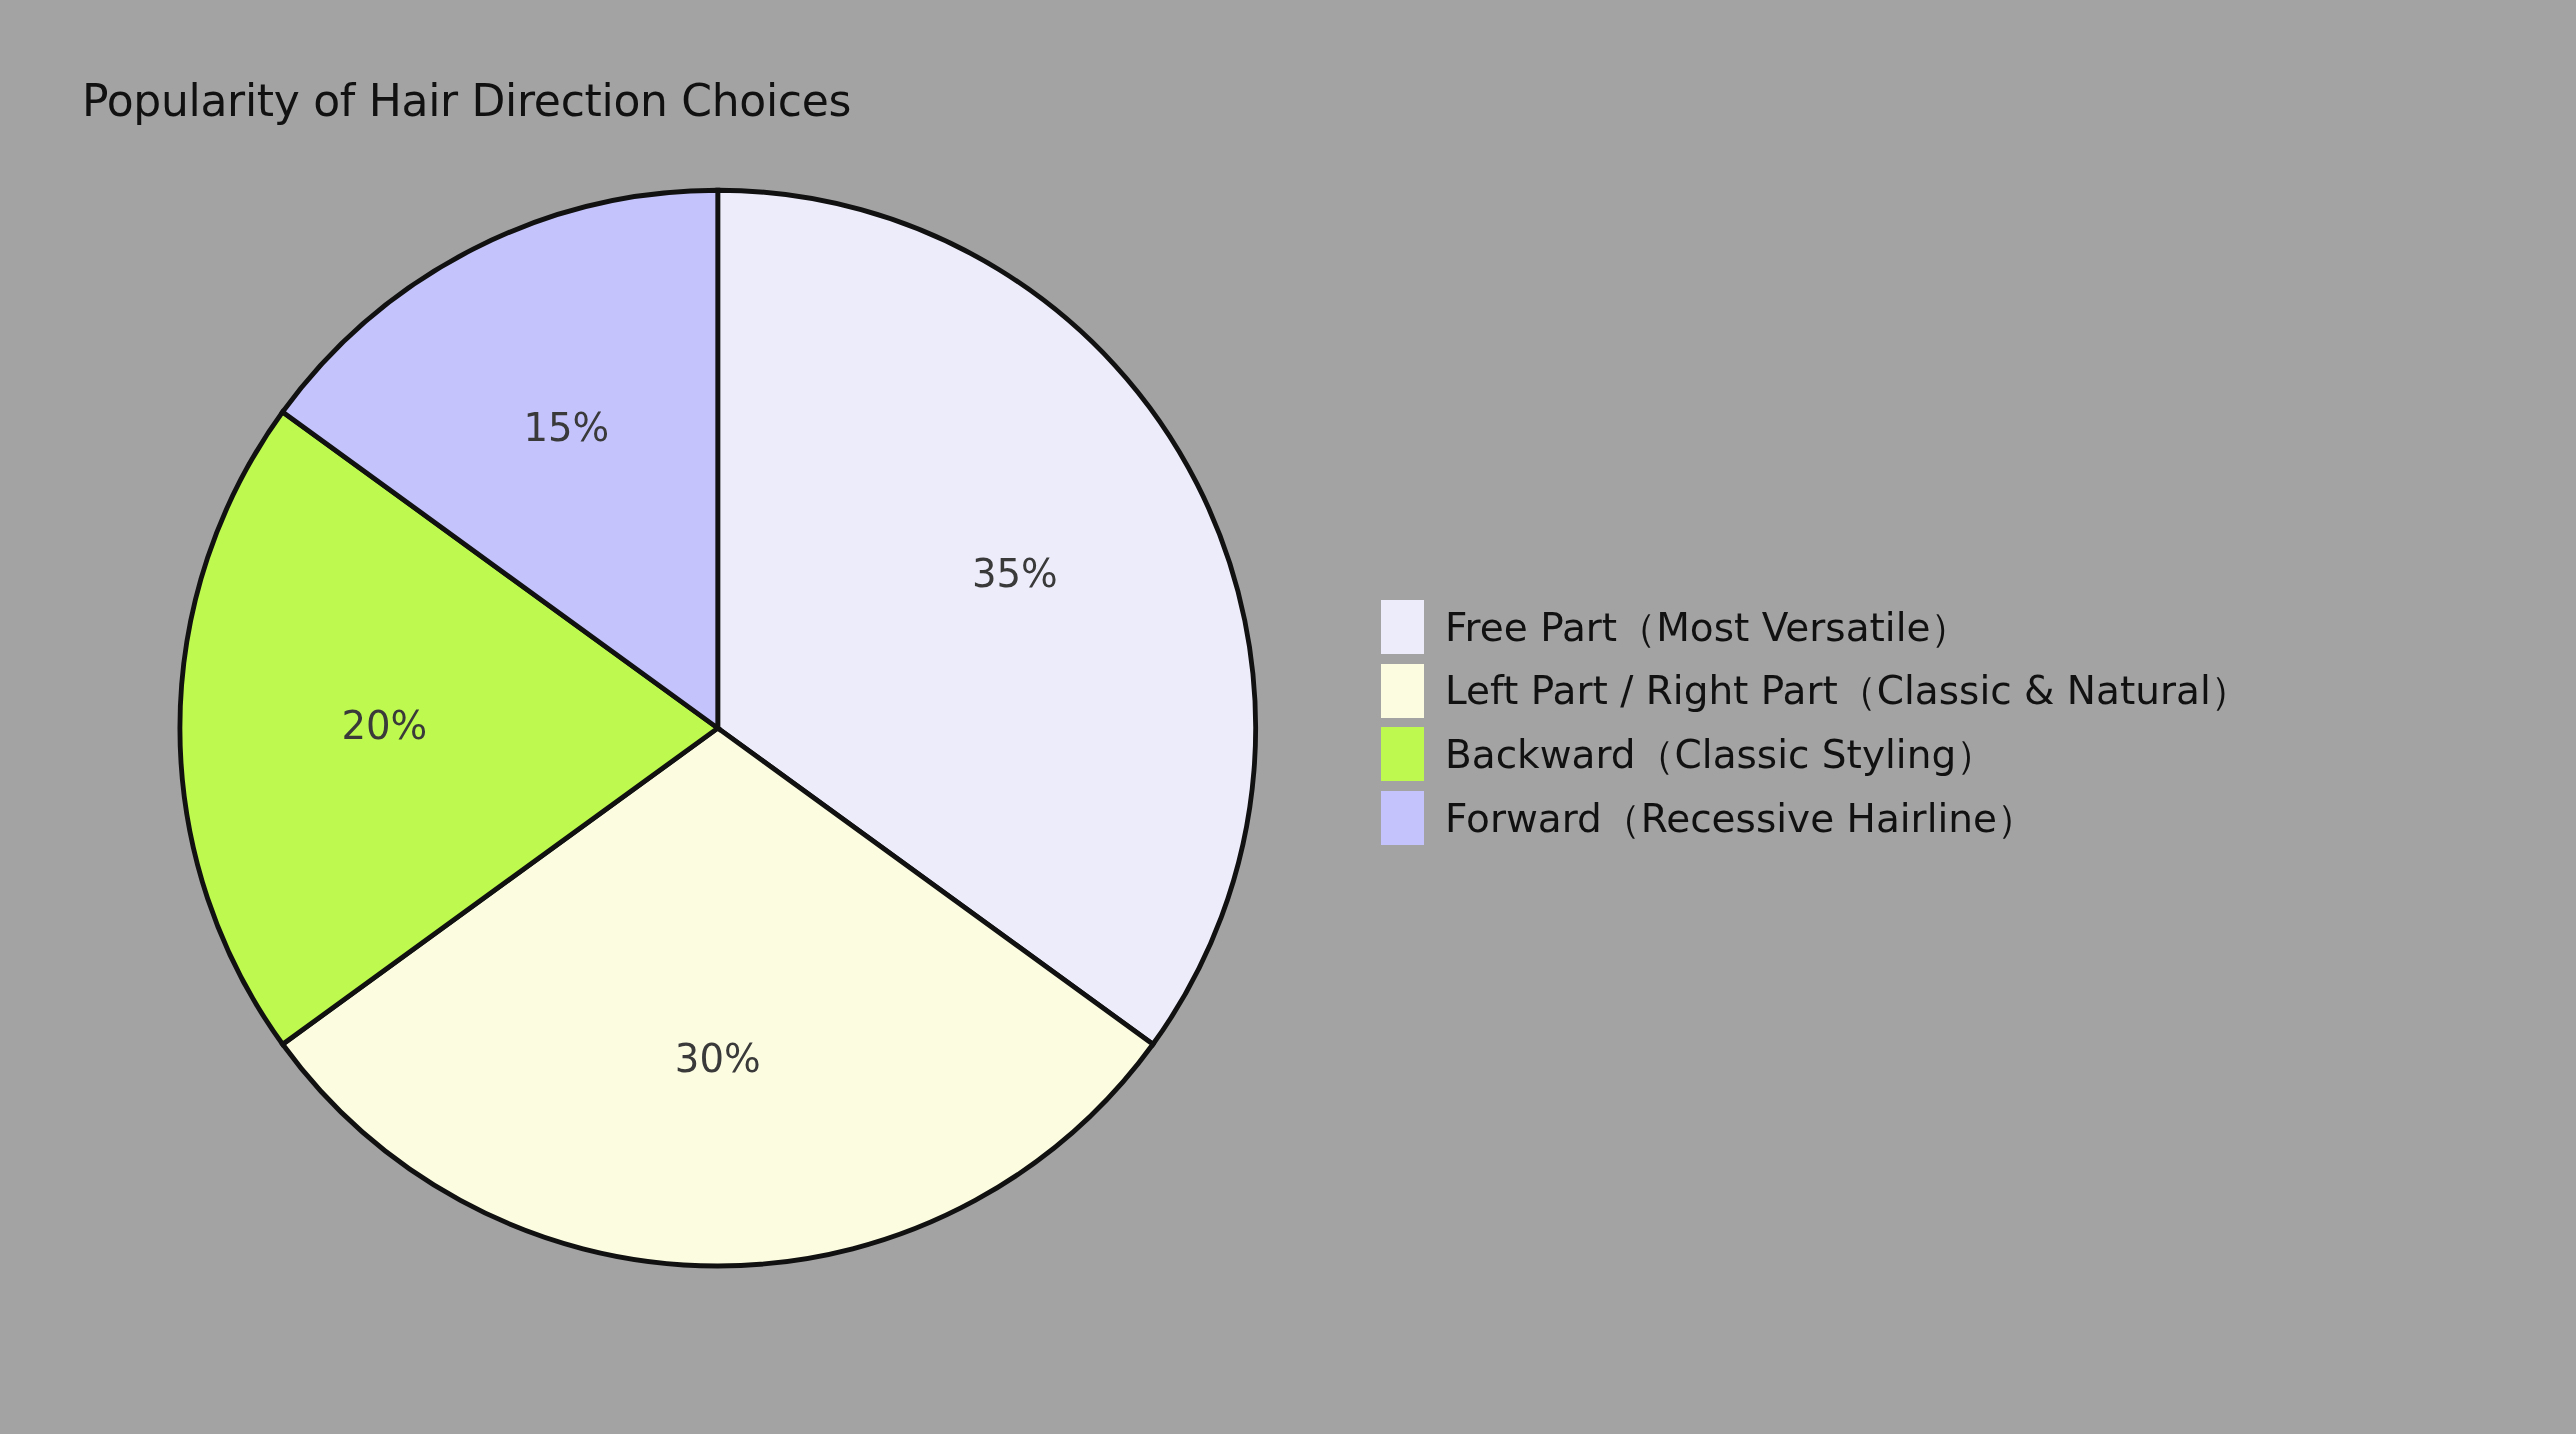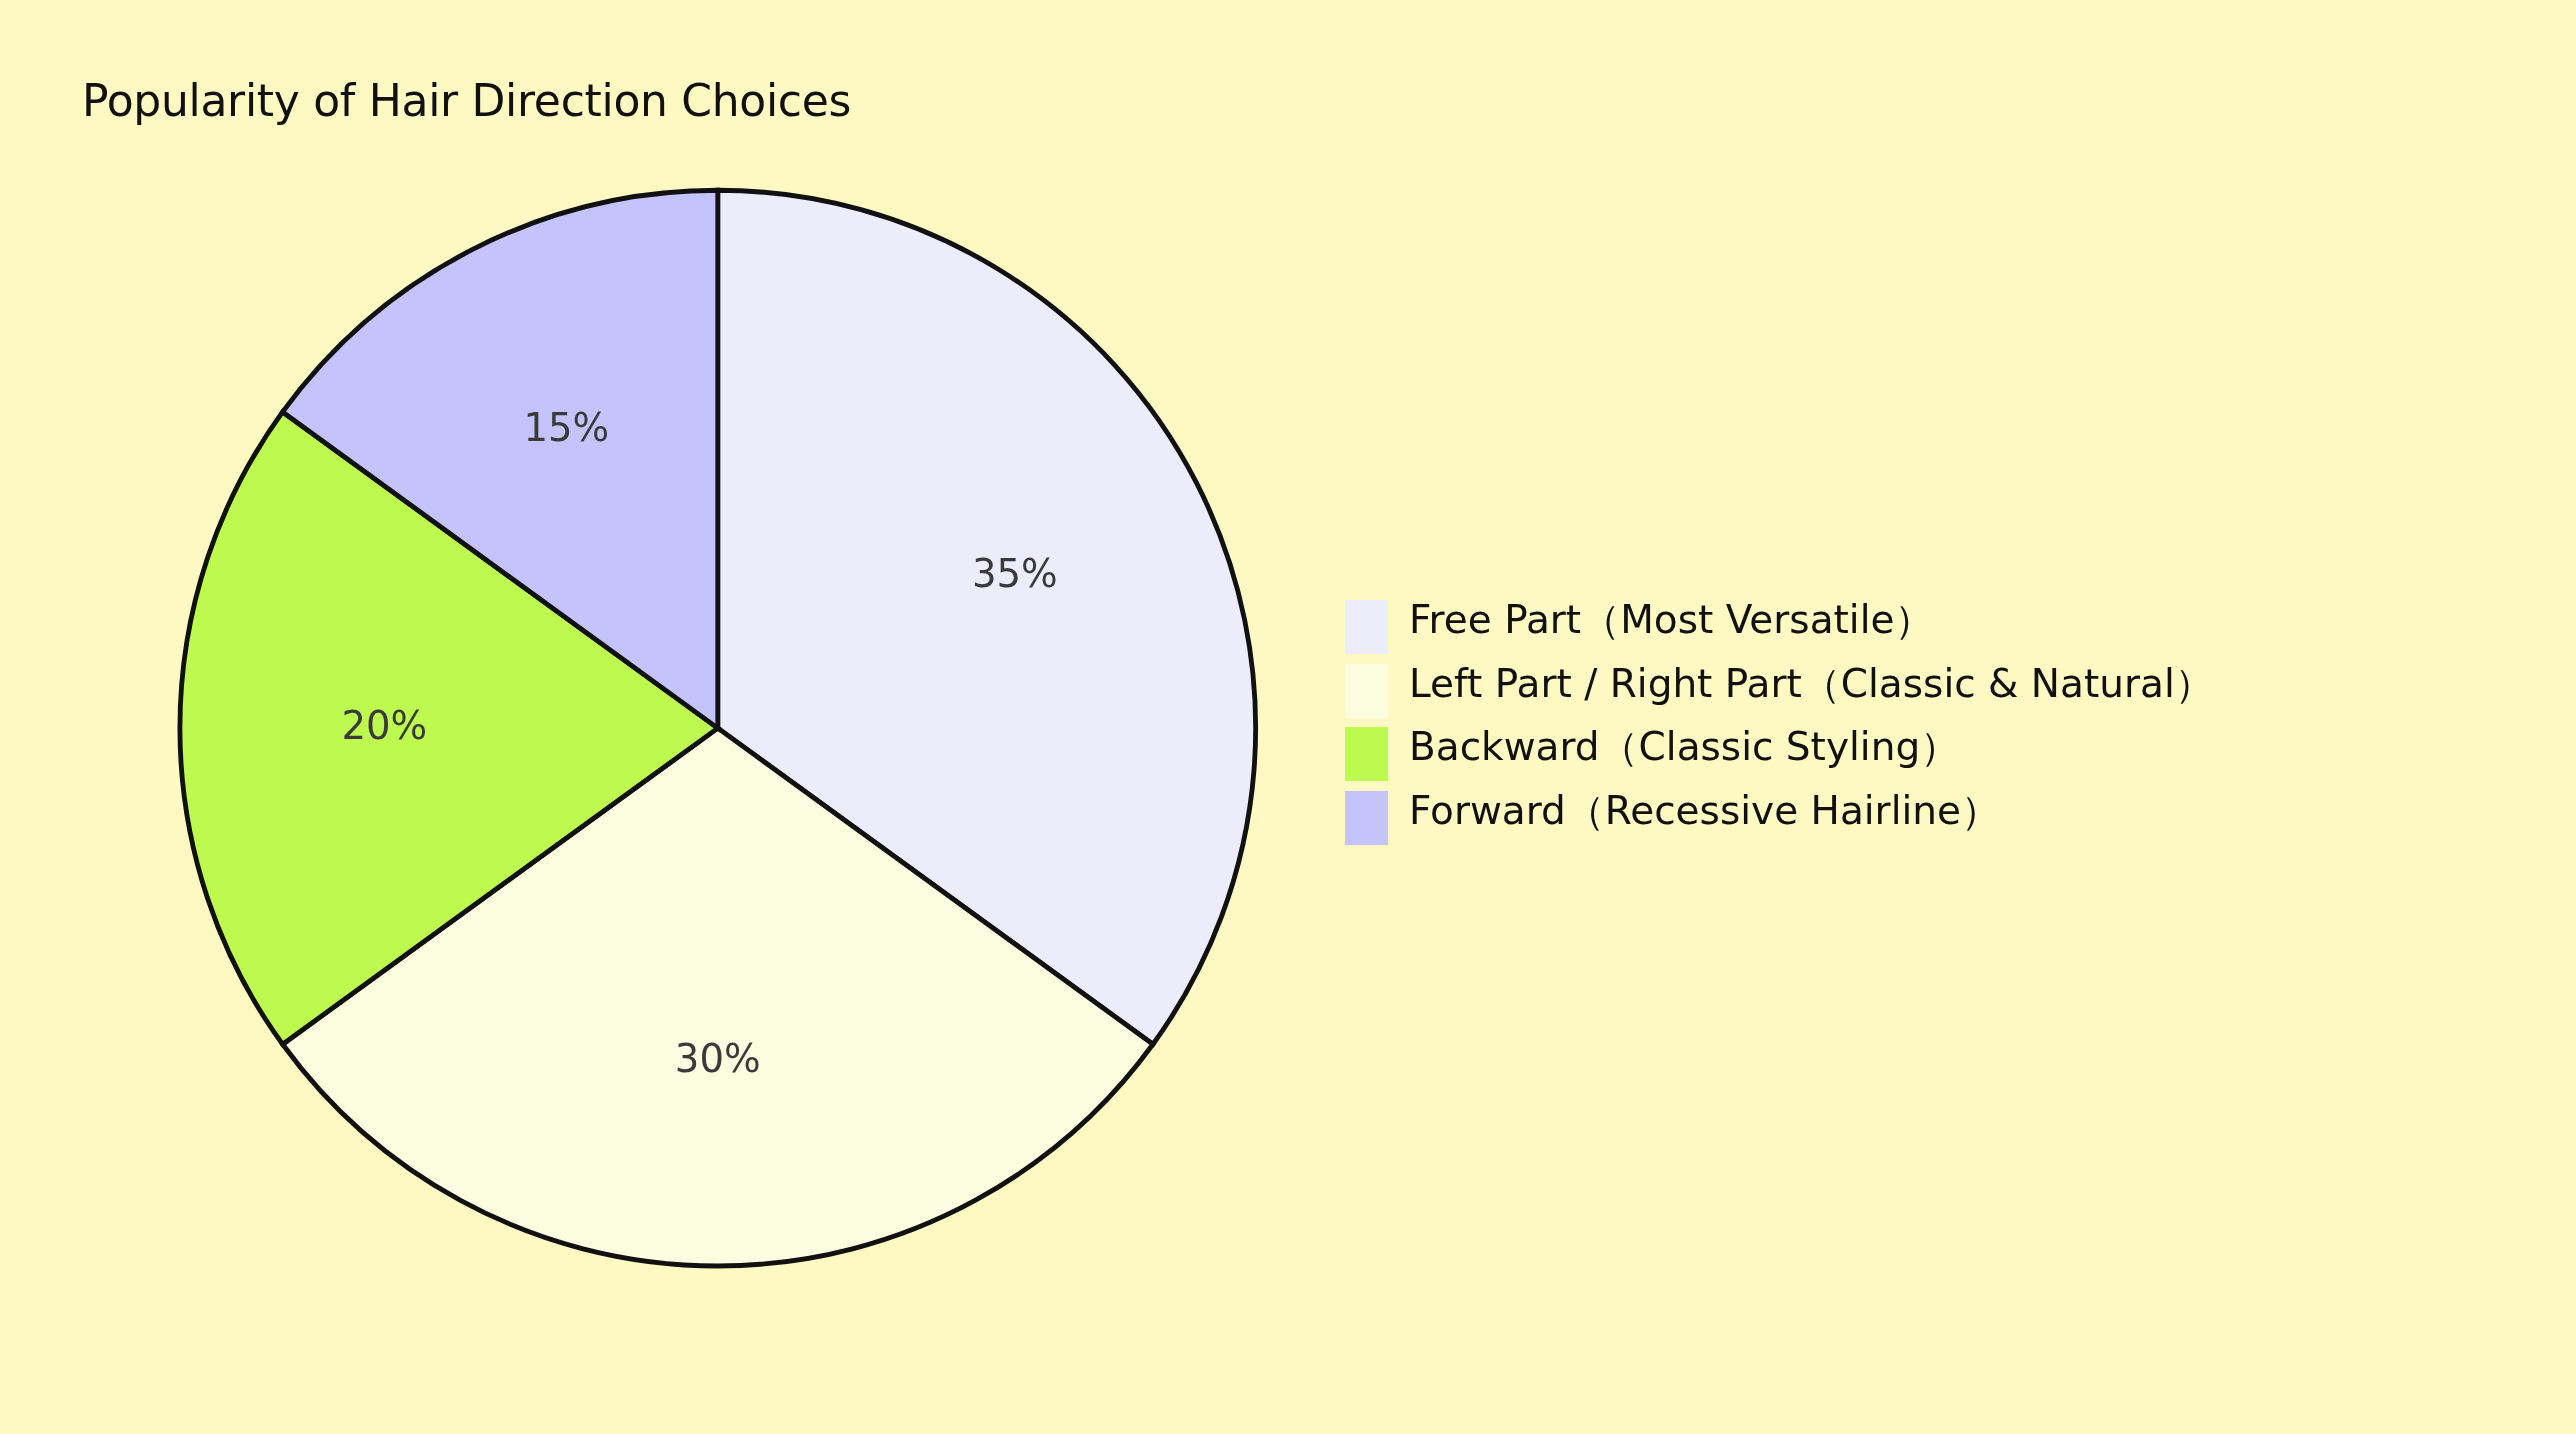--- a/index.html
+++ b/index.html
@@ -14,21 +14,21 @@
     overflow: hidden;
     font-family: "DejaVu Sans", sans-serif;
     position: relative;
   }
   #canvas {
     position: absolute;
     left: 0;
     top: 0;
     width: 2576px;
     height: 1434px;
-    background: #fef9c3;
+    background: #a3a3a3;
   }
   #chart-title {
     position: absolute;
     left: 82px;
     top: 75px;
     font-family: "DejaVu Sans", sans-serif;
     font-size: 44px;
     font-weight: 400;
     color: #111111;
     letter-spacing: -0.3px;
@@ -51,22 +51,24 @@
     text-anchor: middle;
     dominant-baseline: middle;
   }
   #legend {
     position: absolute;
     left: 1345px;
     top: 600px;
   }
   .legend-row {
     display: flex;
+    align-items: center;
     height: 54px;
     margin-bottom: 9.7px;
+    margin-left: 36px;
   }
   .legend-swatch {
     width: 43px;
     height: 54px;
     flex: 0 0 43px;
   }
   .legend-label {
     font-family: "DejaVu Sans", sans-serif;
     font-size: 39px;
     color: #111111;

